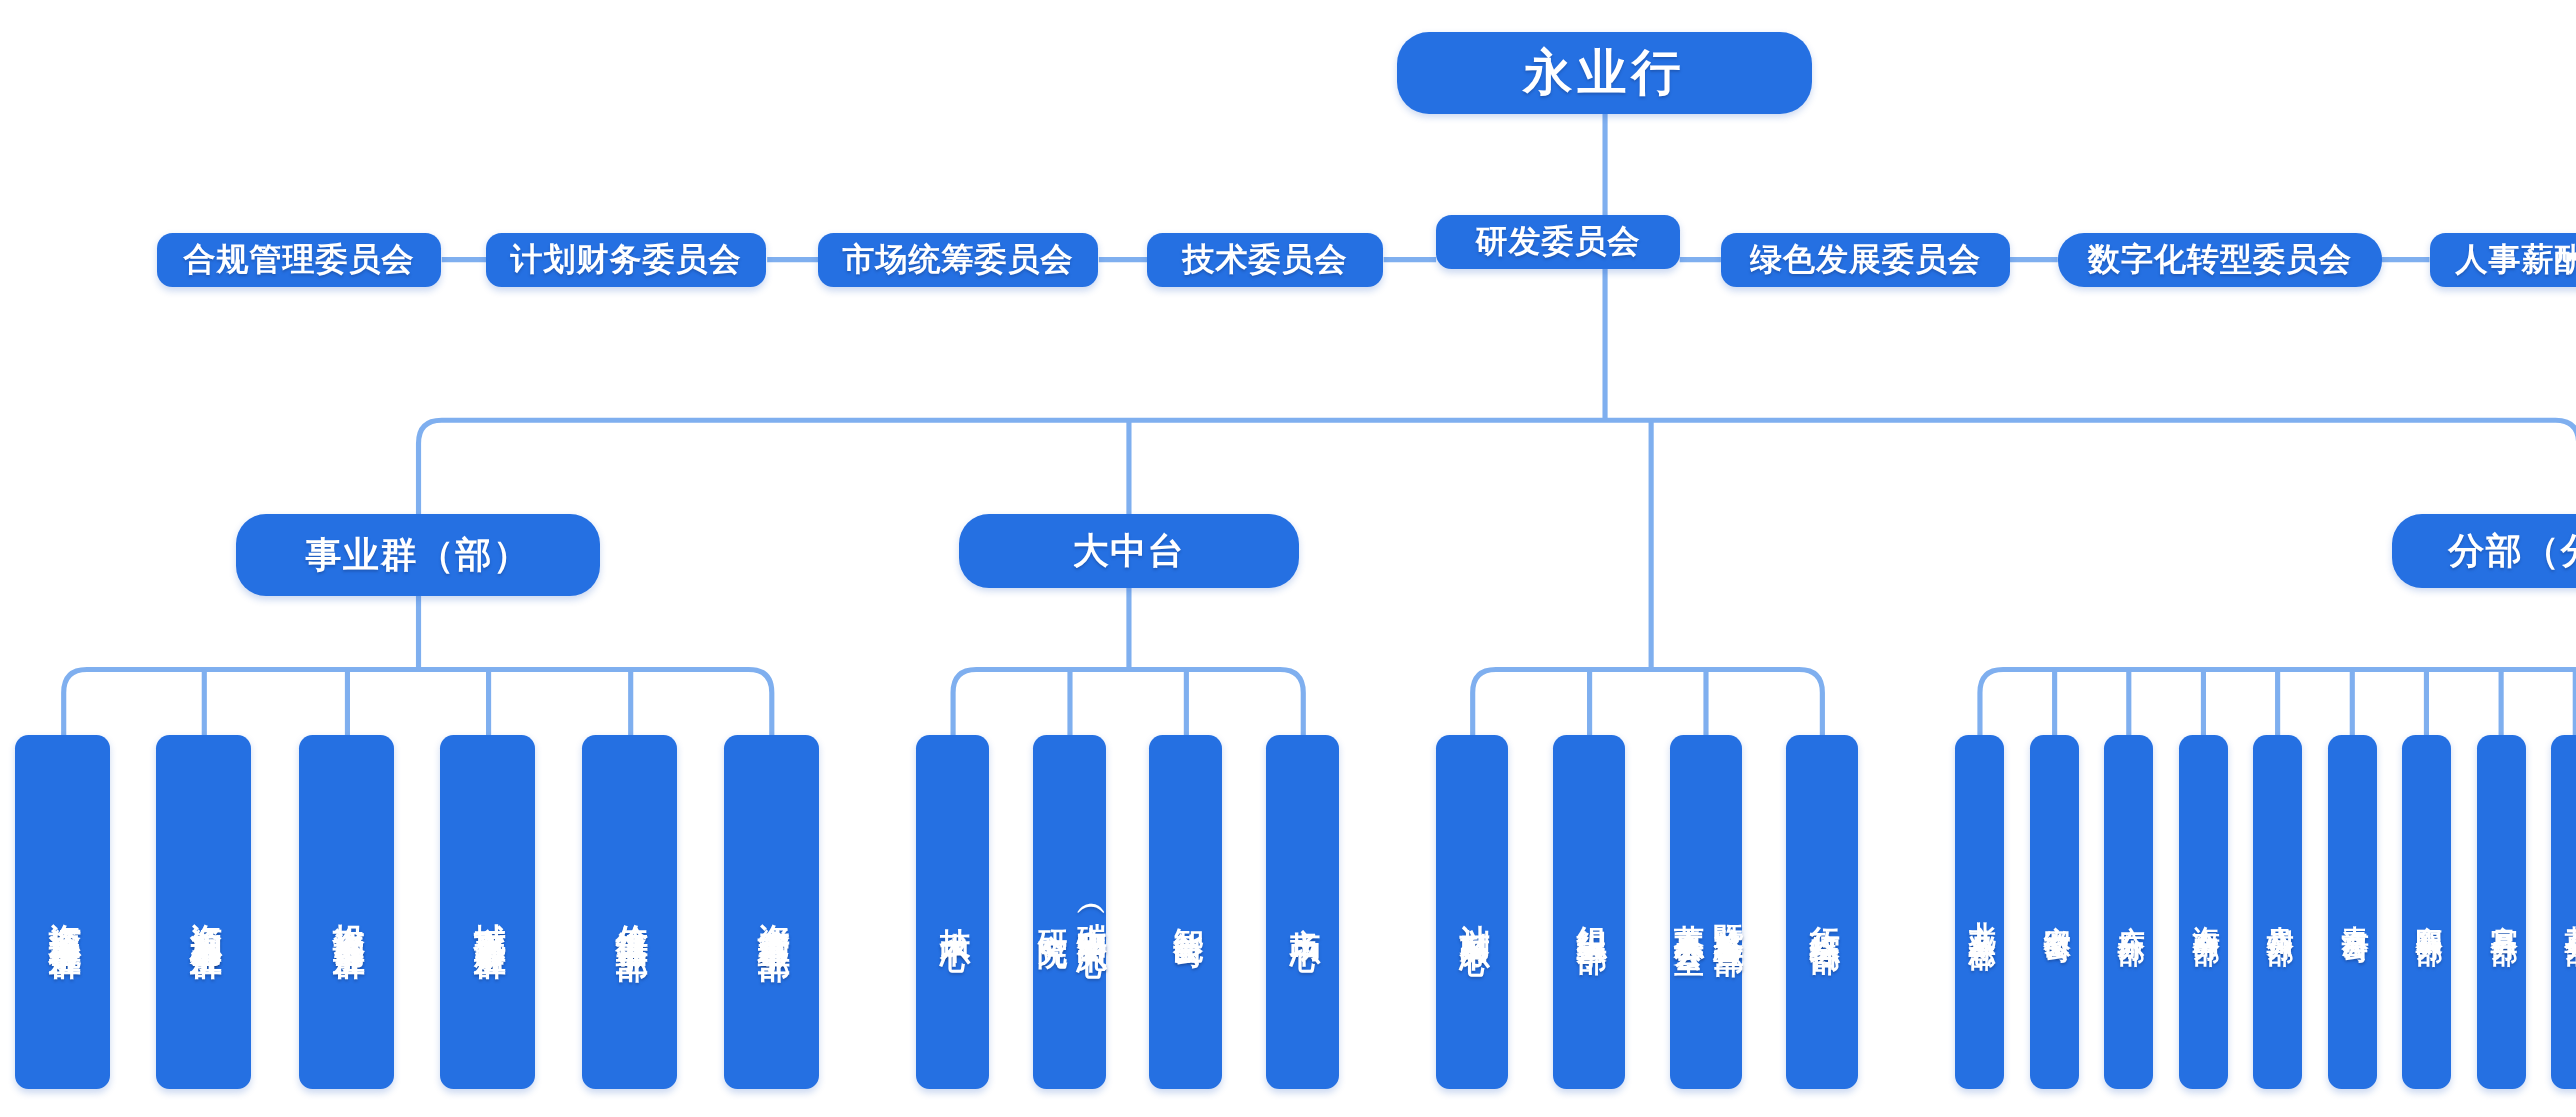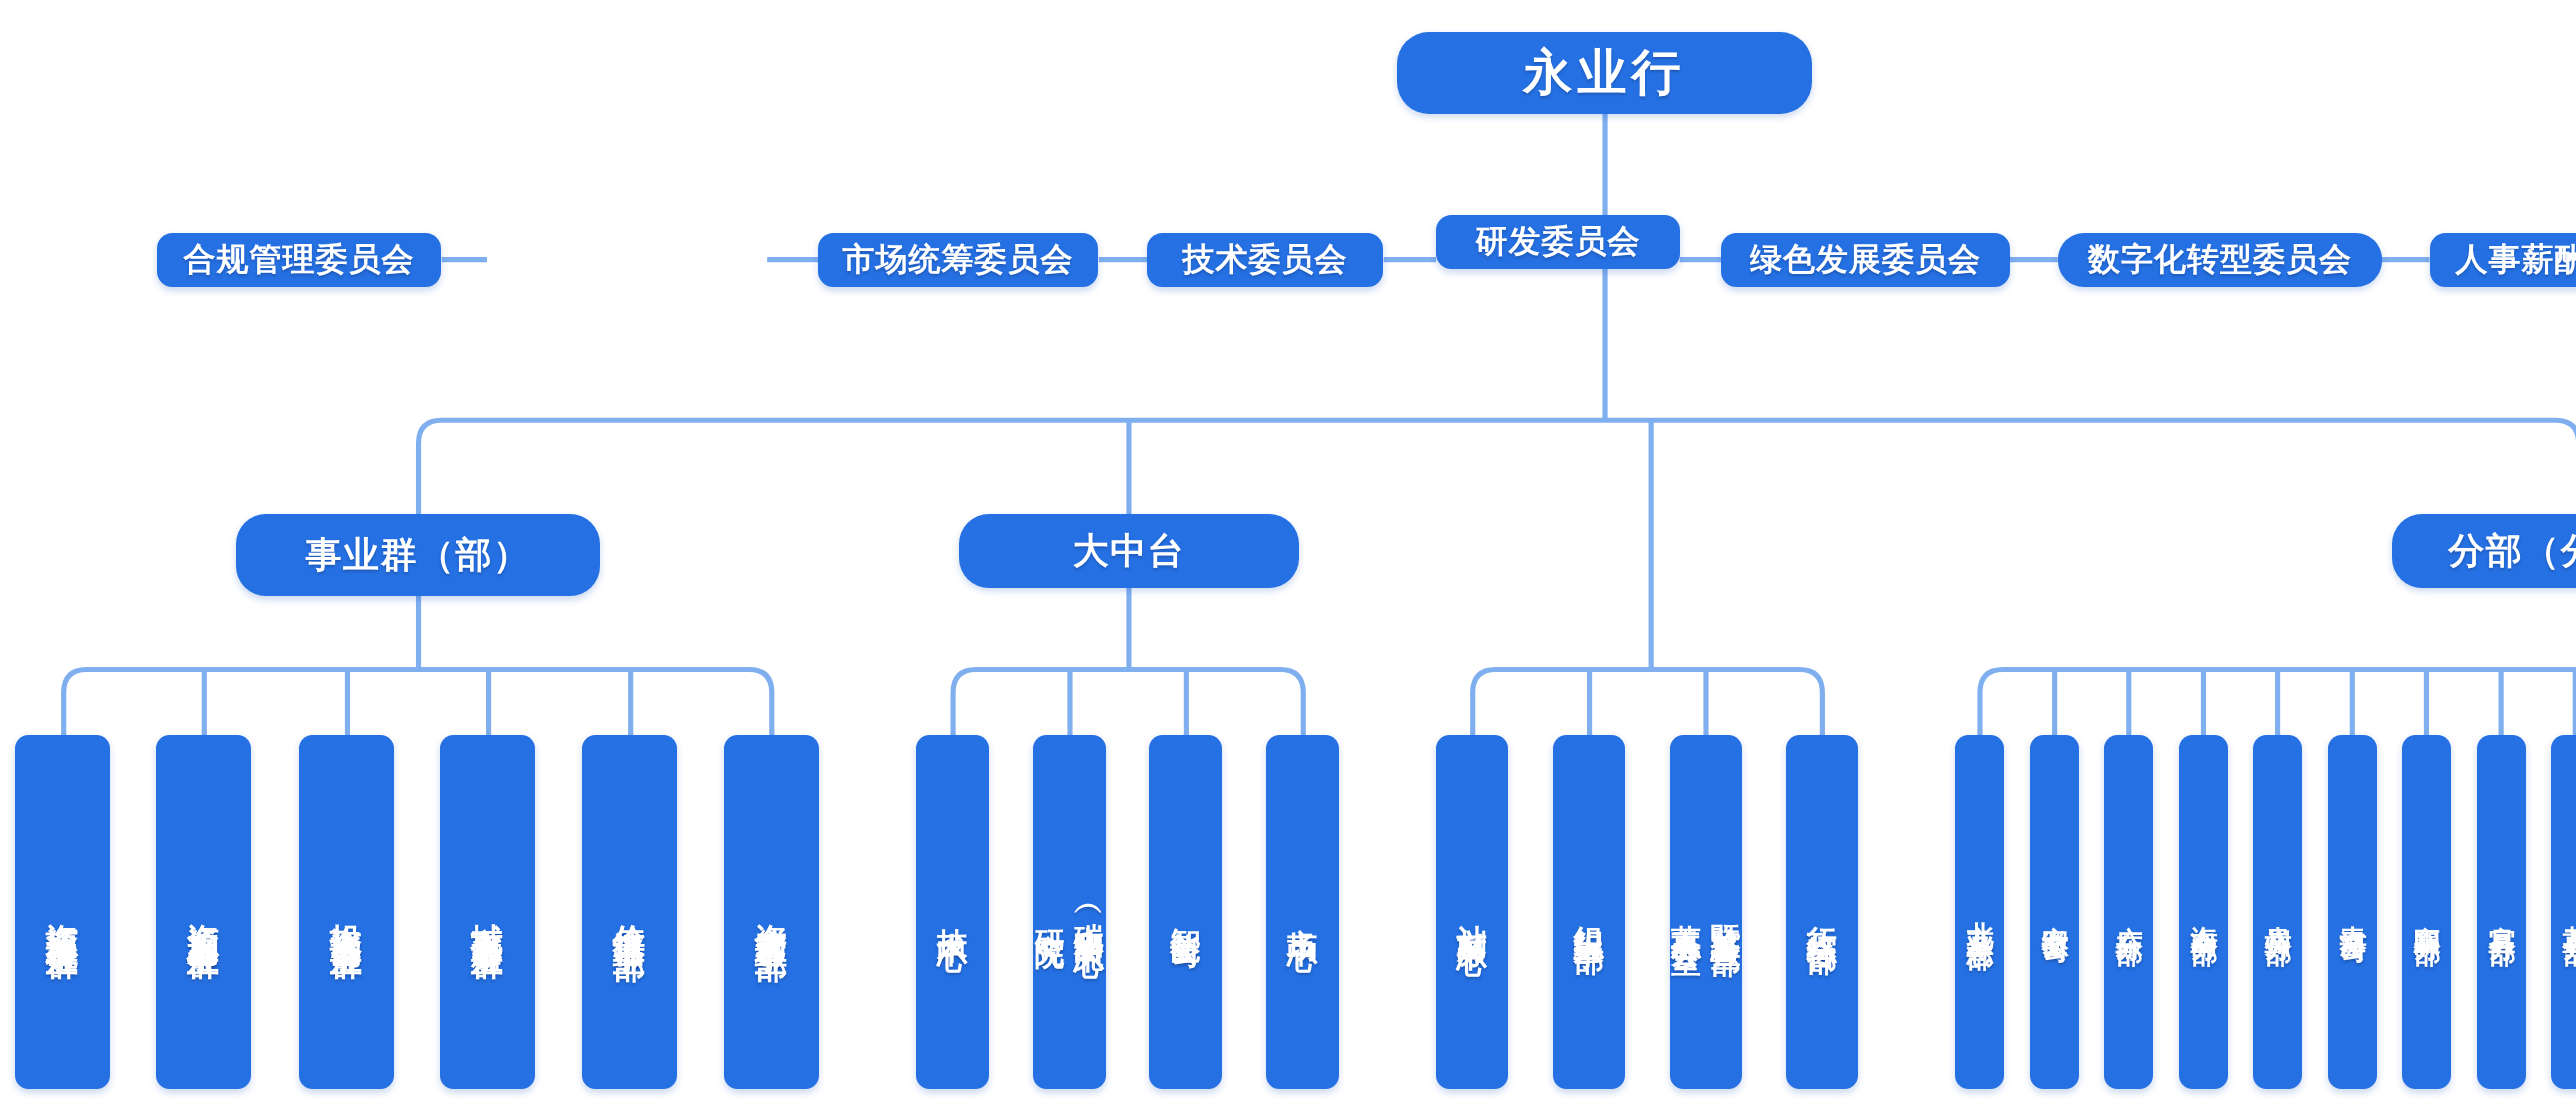--- a/index.html
+++ b/index.html
@@ -2,21 +2,21 @@
 <html style="--box: #2570E2; --text: #FFFFFF;font-size:8.2px"><head>
 <meta charset="utf-8">
 <style>
   html,body{margin:0;padding:0;background:#fff;}
   #canvas{position:relative;width:3207px;height:1117px;background:#ffffff;overflow:hidden;
           font-family:"Liberation Sans","DejaVu Sans",sans-serif;}
   #wires{position:absolute;left:0;top:0;}
   .node{position:absolute;background:var(--box,#2570E2);color:var(--text,#ffffff);
         display:flex;align-items:center;justify-content:center;font-weight:bold;
         box-shadow:0 3.1px 7.2px rgba(21,80,190,.22);
-        text-shadow:0 2.1px 2.6px rgba(20,50,110,.35);box-sizing:border-box;}
+        text-shadow:0 2.1px 2.6px rgba(20,50,110,.35);box-sizing:border-box;font-family:Liberation Mono, monospace;}
   .root{border-radius:32px;font-size:49px;letter-spacing:5.2px;}
   .comm{border-radius:15.5px;font-size:32px;letter-spacing:1px;}
   .pill{border-radius:30px;font-size:36px;letter-spacing:1.5px;}
   .child{border-radius:13.4px;}
   .vtext{writing-mode:vertical-lr;text-orientation:mixed;white-space:pre-line;
          text-align:center;line-height:1.32;letter-spacing:4.1px;}
 </style>
 </head>
 <body>
 
@@ -57,20 +57,21 @@
       <path d="M 5144 1300 V 1432" fill="none" stroke="#7FAFEF" stroke-width="10"></path>
       <path d="M 5288 1300 V 1432" fill="none" stroke="#7FAFEF" stroke-width="10"></path>
       <path d="M 5433 1300 V 1432" fill="none" stroke="#7FAFEF" stroke-width="10"></path>
       <path d="M 5577 1300 V 1432" fill="none" stroke="#7FAFEF" stroke-width="10"></path>
       <path d="M 5722 1300 V 1432" fill="none" stroke="#7FAFEF" stroke-width="10"></path>
       <path d="M 5866 1300 V 1432" fill="none" stroke="#7FAFEF" stroke-width="10"></path>
       <path d="M 6011 1300 V 1432" fill="none" stroke="#7FAFEF" stroke-width="10"></path>
     </svg>
   <div class="node root" style="left:1397px;top:32px;width:415px;height:82px;">永业行</div>
 <div class="node comm" style="left: 157px; top: 233px; width: 284px; height: 54px;">合规管理委员会</div>
+    <div class="node comm" style="left: 486px; top: 233px; width: 280px; height: 54px;">计划财务委员会</div>
     <div class="node comm" style="left: 1147px; top: 233px; width: 236px; height: 54px;">技术委员会</div>
     <div class="node comm" style="left: 818px; top: 233px; width: 280px; height: 54px;">市场统筹委员会</div>
     <div class="node comm" style="left: 1436px; top: 215px; width: 244px; height: 54px;">研发委员会</div>
     <div class="node comm" style="left: 1721px; top: 233px; width: 289px; height: 54px;">绿色发展委员会</div>
     <div class="node comm" style="left: 2058px; top: 233px; width: 324px; height: 54px; border-radius: 26px;">数字化转型委员会</div>
     <div class="node comm" style="left: 2430px; top: 233px; width: 282px; height: 54px;">人事薪酬委员会</div>
     <div class="node pill" style="left: 236px; top: 514px; width: 364px; height: 82px;">事业群（部）</div>
     <div class="node child" style="left: 15px; top: 735px; width: 95px; height: 354px; font-size: 32px;">
       <span class="vtext">资源环境事业群</span>
     </div>

